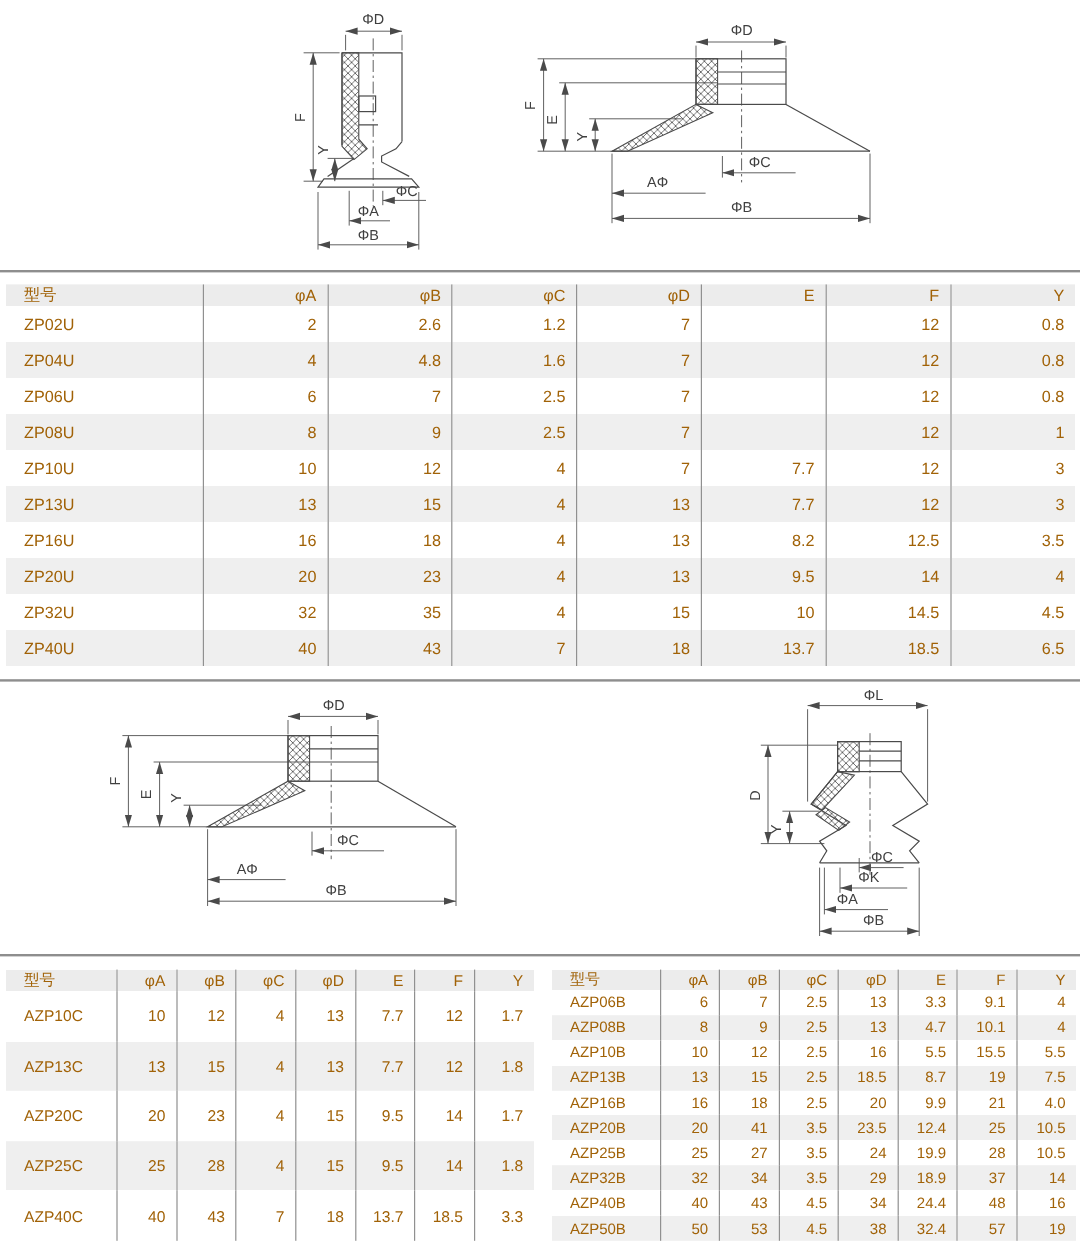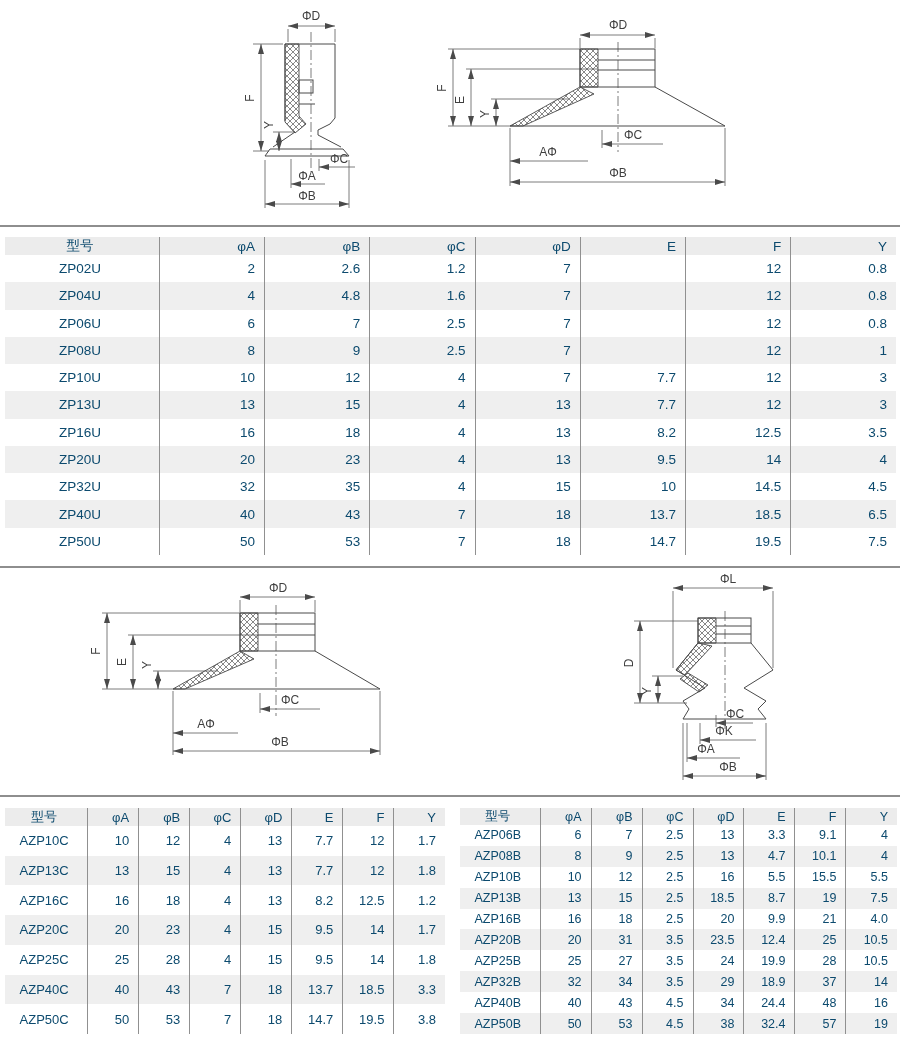--- a/index.html
+++ b/index.html
@@ -1,25 +1,25 @@
 <!DOCTYPE html>
 <html><head>
 <meta charset="utf-8">
 <style>
   html,body{margin:0;padding:0;background:#fff;}
   .page{position:relative;width:900px;height:1050px;background:#ffffff;overflow:hidden;
-        font-family:"Liberation Sans","DejaVu Sans",sans-serif;color:#0c4a6e;}
+        font-family:"Liberation Sans","DejaVu Sans",sans-serif;color:#a16207;}
   .sep{position:absolute;left:0;width:900px;height:2px;background:#8e8e8e;}
   .diag{position:absolute;}
   .diag text{font-family:"Liberation Sans","DejaVu Sans",sans-serif;font-size:12px;fill:#3f3f3f;}
   .tblwrap{position:absolute;}
   table{border-collapse:collapse;table-layout:fixed;width:100%;height:100%;}
   th,td{border-left:1px solid #909090;padding:0 9px;text-align:right;font-weight:normal;
         white-space:nowrap;overflow:hidden;vertical-align:middle;}
-  th:first-child,td:first-child{border-left:none;text-align:center;padding-left:5px;}
+  th:first-child,td:first-child{border-left:none;text-align:left;padding-left:15px;}
   thead tr{background:#ececec;}
   tbody tr:nth-child(even){background:#efefef;}
   #tbl-top{font-size:13.5px;}
   #tbl-bl{font-size:13px;}
   #tbl-br{font-size:12.5px;}
   #tbl-top .c-model{width:15.7%;}
   #tbl-bl .c-model{width:15.5%;}
   #tbl-br .c-model{width:15%;}
   .ln{stroke:#4a4a4a;stroke-width:1;fill:none;}
   .thin{stroke:#5a5a5a;stroke-width:0.8;fill:none;}
@@ -225,30 +225,20 @@
           </tr>
           <tr>
             <td class="c-model">ZP40U</td>
             <td>40</td>
             <td>43</td>
             <td>7</td>
             <td>18</td>
             <td>13.7</td>
             <td>18.5</td>
             <td>6.5</td>
-          </tr>
-          <tr>
-            <td class="c-model">ZP50U</td>
-            <td>50</td>
-            <td>53</td>
-            <td>7</td>
-            <td>18</td>
-            <td>14.7</td>
-            <td>19.5</td>
-            <td>7.5</td>
           </tr>
         </tbody>
       </table>
   </div>
 
   <div class="sep" style="top:566px"></div>
 
   <svg class="diag" style="left:58px;top:583px" width="395" height="210" viewBox="0 0 395 210">
     <g>
       <line class="thin" x1="182" y1="14" x2="257" y2="14" marker-start="url(#ar)" marker-end="url(#ar)"></line>
@@ -359,30 +349,20 @@
             <td class="c-model">AZP13C</td>
             <td>13</td>
             <td>15</td>
             <td>4</td>
             <td>13</td>
             <td>7.7</td>
             <td>12</td>
             <td>1.8</td>
           </tr>
           <tr>
-            <td class="c-model">AZP16C</td>
-            <td>16</td>
-            <td>18</td>
-            <td>4</td>
-            <td>13</td>
-            <td>8.2</td>
-            <td>12.5</td>
-            <td>1.2</td>
-          </tr>
-          <tr>
             <td class="c-model">AZP20C</td>
             <td>20</td>
             <td>23</td>
             <td>4</td>
             <td>15</td>
             <td>9.5</td>
             <td>14</td>
             <td>1.7</td>
           </tr>
           <tr>
@@ -397,30 +377,20 @@
           </tr>
           <tr>
             <td class="c-model">AZP40C</td>
             <td>40</td>
             <td>43</td>
             <td>7</td>
             <td>18</td>
             <td>13.7</td>
             <td>18.5</td>
             <td>3.3</td>
-          </tr>
-          <tr>
-            <td class="c-model">AZP50C</td>
-            <td>50</td>
-            <td>53</td>
-            <td>7</td>
-            <td>18</td>
-            <td>14.7</td>
-            <td>19.5</td>
-            <td>3.8</td>
           </tr>
         </tbody>
       </table>
   </div>
   <div class="tblwrap" style="left:460px;top:808px;width:437px;height:226px">
     <table id="tbl-br">
         <thead>
           <tr>
             <th class="c-model">型号</th>
             <th>φA</th>
@@ -479,21 +449,21 @@
             <td>18</td>
             <td>2.5</td>
             <td>20</td>
             <td>9.9</td>
             <td>21</td>
             <td>4.0</td>
           </tr>
           <tr>
             <td class="c-model">AZP20B</td>
             <td>20</td>
-            <td>31</td>
+            <td>41</td>
             <td>3.5</td>
             <td>23.5</td>
             <td>12.4</td>
             <td>25</td>
             <td>10.5</td>
           </tr>
           <tr>
             <td class="c-model">AZP25B</td>
             <td>25</td>
             <td>27</td>

